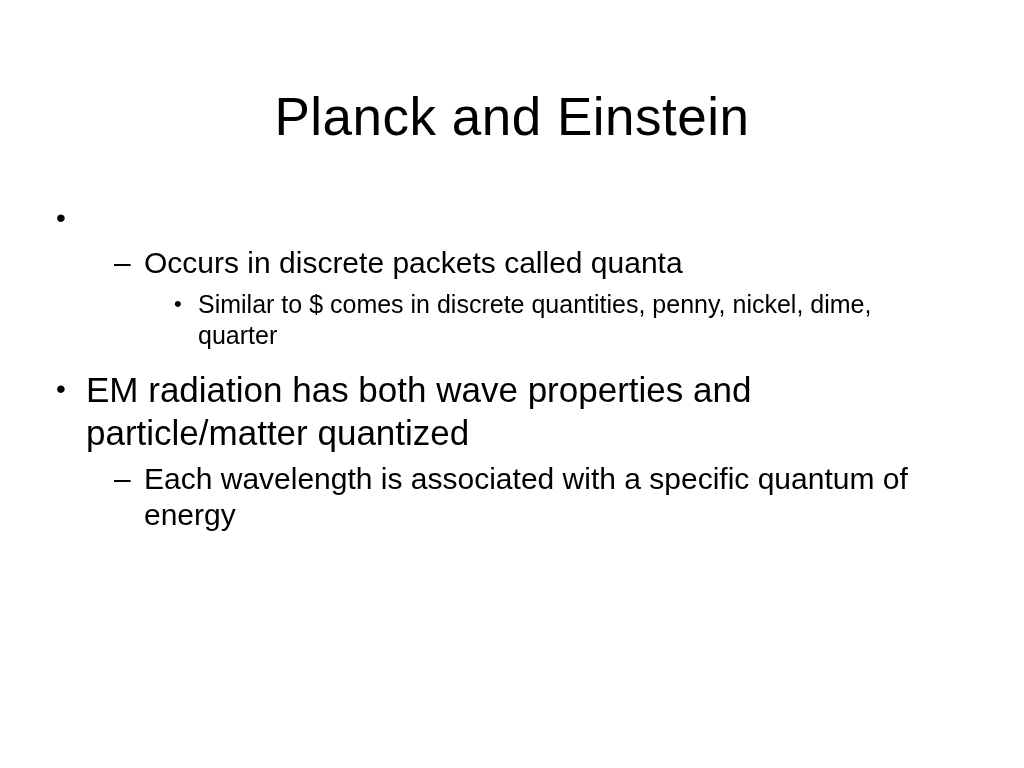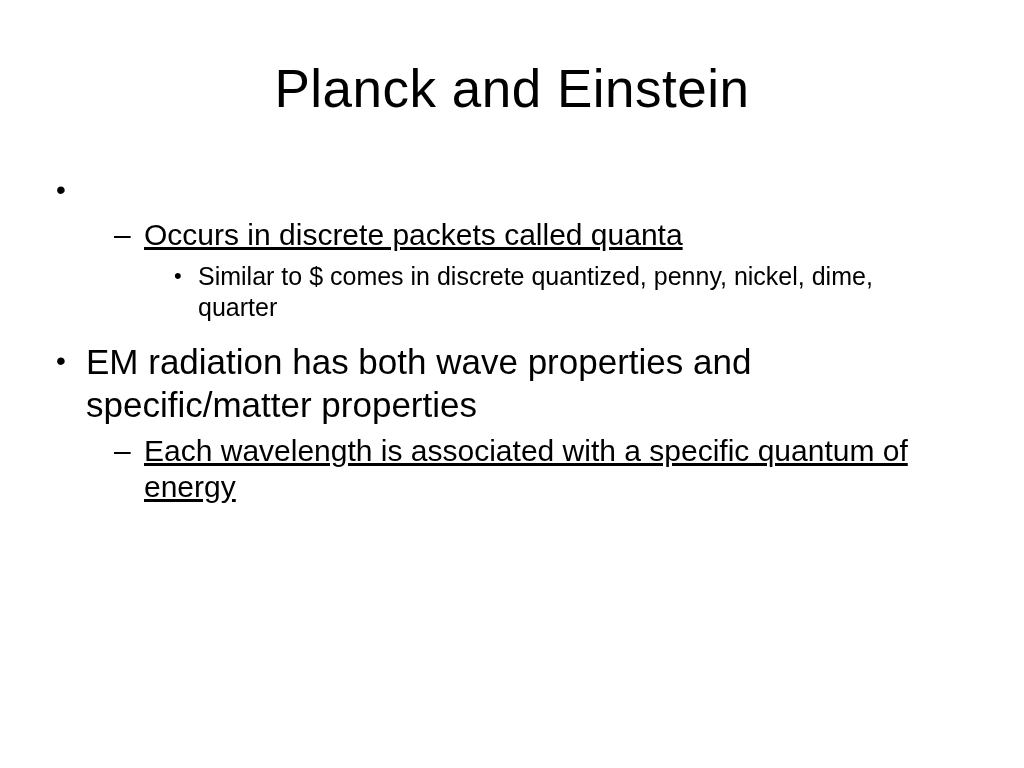--- a/index.html
+++ b/index.html
@@ -20,21 +20,21 @@
     height: 768px;
     background: #ffffff;
     box-sizing: border-box;
   }
   .slide-title {
     text-align: center;
     font-size: 53px;
     font-weight: normal;
     line-height: 1.1;
     margin: 0;
-    padding-top: 60px;
+    padding-top: 88px;
     letter-spacing: 0.5px;
   }
   .body-content {
     margin-top: 52px;
     padding-left: 56px;
     padding-right: 40px;
   }
 
   
   .lvl1 {
@@ -67,21 +67,20 @@
   }
   .lvl2 .bullet {
     width: 30px;
     flex: 0 0 30px;
     font-size: 30px;
     line-height: 1.2;
   }
   .lvl2 .text {
     flex: 1;
     max-width: 830px;
-    text-decoration: underline;
   }
 
   
   .lvl3 {
     display: flex;
     align-items: flex-start;
     font-size: 25px;
     line-height: 1.25;
     margin-left: 118px;
     margin-top: 8px;
@@ -113,28 +112,28 @@
       <span class="bullet">•</span>
     </div>
 
     <div class="lvl2">
       <span class="bullet">–</span>
       <span class="text">Occurs in discrete packets called quanta</span>
     </div>
 
     <div class="lvl3">
       <span class="bullet">•</span>
-      <span class="text">Similar to $ comes in discrete quantized, penny, nickel, dime, quarter</span>
+      <span class="text">Similar to $ comes in discrete quantities, penny, nickel, dime, quarter</span>
     </div>
 
     <div class="spacer-sm"></div>
 
     <div class="lvl1">
       <span class="bullet">•</span>
-      <span class="text">EM radiation has both wave properties and specific/matter properties</span>
+      <span class="text">EM radiation has both wave properties and particle/matter quantized</span>
     </div>
 
     <div class="lvl2">
       <span class="bullet">–</span>
       <span class="text">Each wavelength is associated with a specific quantum of energy</span>
     </div>
 
   </div>
 </div>
 

